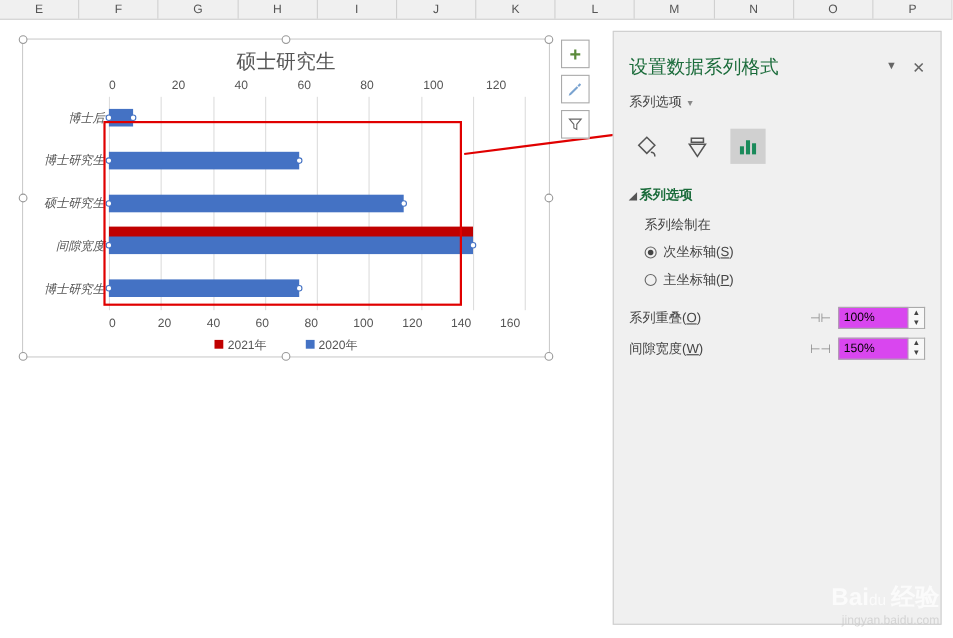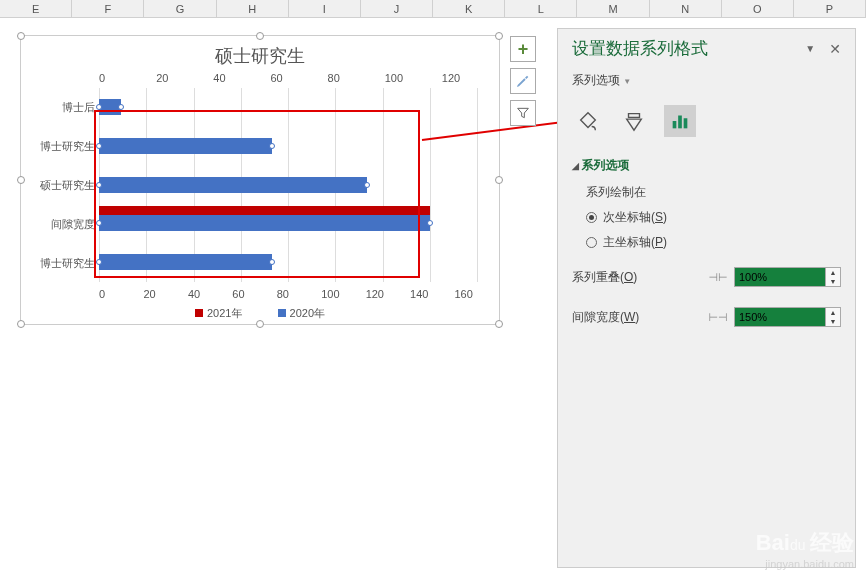--- a/index.html
+++ b/index.html
@@ -12,21 +12,21 @@
 .chart-area { position: absolute; left: 20px; top: 35px; width: 480px; height: 290px; background: #fff; border: 1px solid #ccc; }
 .chart-title { text-align: center; font-size: 18px; color: #555; padding: 8px 0 4px; }
 .plot-wrap { position: relative; height: 230px; }
 
 .top-axis, .bottom-axis { display: flex; font-size: 11px; color: #555; padding-left: 78px; }
 .top-axis span, .bottom-axis span { flex: 1; text-align: left; }
 
 .plot { position: absolute; left: 78px; right: 22px; top: 16px; bottom: 20px; }
 .gridline { position: absolute; top: 0; bottom: 0; width: 1px; background: #ddd; }
 
-.y-labels { position: absolute; left: 4px; top: 16px; bottom: 20px; width: 78px; }
+.y-labels { position: absolute; left: 4px; top: 16px; bottom: 20px; width: 78px; font-style: italic; }
 .y-label { position: absolute; right: 8px; font-size: 11px; color: #555; transform: translateY(-50%); white-space: nowrap; }
 
 .bar-row { position: absolute; left: 0; right: 0; height: 20%; }
 .bar { position: absolute; height: 16px; background: #4472c4; }
 .bar-red { background: #c00000; }
 .handle { position: absolute; width: 6px; height: 6px; border: 1px solid #4472c4; background: #fff; border-radius: 50%; top: 50%; transform: translateY(-50%); }
 .handle.right { right: -3px; }
 .handle.left { left: -3px; }
 
 .legend { text-align: center; font-size: 11px; color: #555; padding: 4px 0; }
@@ -38,39 +38,39 @@
 .red-box { position: absolute; border: 2px solid #e00000; pointer-events: none; }
 
 .arrow-svg { position: absolute; pointer-events: none; }
 
 .side-tools { position: absolute; left: 510px; top: 36px; }
 .side-tool { width: 26px; height: 26px; border: 1px solid #aaa; background: #fff; display: flex; align-items: center; justify-content: center; margin-bottom: 6px; font-size: 16px; color: #666; cursor: pointer; }
 .side-tool.plus { color: #5a8a3a; font-size: 18px; font-weight: bold; }
 .side-tool.filter { color: #666; }
 
 .format-pane { position: absolute; left: 557px; top: 28px; right: 10px; bottom: 12px; background: #f0f0f0; border: 1px solid #ccc; }
-.pane-header { display: flex; align-items: center; padding: 8px 14px 8px; justify-content: space-between; }
+.pane-header { display: flex; align-items: center; padding: 20px 14px 8px; justify-content: space-between; }
 .pane-title { font-size: 17px; color: #1a6b3a; flex: 1; }
 .pane-close { font-size: 14px; color: #666; cursor: pointer; }
 .pane-dd { font-size: 10px; color: #666; margin-left: 6px; }
 
 .series-opt-bar { padding: 4px 14px 10px; font-size: 12px; color: #444; }
 .series-opt-bar .tri { font-size: 8px; color: #888; }
 
 .icon-row { display: flex; gap: 14px; padding: 6px 14px 14px; align-items: center; }
 .icon-btn { width: 32px; height: 32px; display: flex; align-items: center; justify-content: center; cursor: pointer; }
 .icon-btn svg { width: 22px; height: 22px; }
 .icon-btn.active { background: #d0d0d0; }
 
 .section-hdr { padding: 6px 14px; font-size: 12px; color: #1a6b3a; font-weight: bold; }
 .section-hdr::before { content: "◢ "; font-size: 9px; color: #555; }
 
 .field-row { display: flex; align-items: center; padding: 4px 14px 4px 28px; font-size: 12px; color: #444; }
 .field-label { flex: 1; }
-.field-input { width: 92px; height: 20px; border: 1px solid #aaa; background: #15803d; font-size: 11px; padding: 0 4px; }
+.field-input { width: 64px; height: 20px; border: 1px solid #aaa; background: #d946ef; font-size: 11px; padding: 0 4px; }
 .spin-btns { display: flex; flex-direction: column; border: 1px solid #aaa; border-left: none; }
 .spin { width: 14px; height: 9px; font-size: 7px; text-align: center; line-height: 9px; background: #f8f8f8; cursor: pointer; }
 .slider-ico { width: 20px; text-align: center; color: #888; font-size: 11px; margin-right: 6px; }
 
 .radio-row { padding: 4px 14px 4px 28px; font-size: 12px; color: #444; display: flex; align-items: center; gap: 6px; }
 .radio { width: 11px; height: 11px; border: 1px solid #666; border-radius: 50%; display: inline-flex; align-items: center; justify-content: center; }
 .radio.checked::after { content: ""; width: 5px; height: 5px; background: #444; border-radius: 50%; }
 .underline { text-decoration: underline; }
 
 .watermark { position: absolute; right: 12px; bottom: 10px; text-align: right; color: rgba(255,255,255,0.7); }
@@ -276,21 +276,21 @@
 
   <div class="field-row" style="padding-left:14px;margin-top:8px">
     <span class="field-label"><span>系列重叠(</span><span class="underline">O</span><span>)</span></span>
     <span class="slider-ico">⊣⊢</span>
     <input class="field-input" value="100%" style="">
     <span class="spin-btns">
         <span class="spin">▲</span>
         <span class="spin">▼</span>
       </span>
   </div>
-  <div class="field-row" style="padding-left:14px;margin-top:12px">
+  <div class="field-row" style="padding-left:14px;margin-top:0">
     <span class="field-label"><span>间隙宽度(</span><span class="underline">W</span><span>)</span></span>
     <span class="slider-ico">⊢⊣</span>
     <input class="field-input" value="150%" style="">
     <span class="spin-btns">
         <span class="spin">▲</span>
         <span class="spin">▼</span>
       </span>
   </div>
 </div>
 

